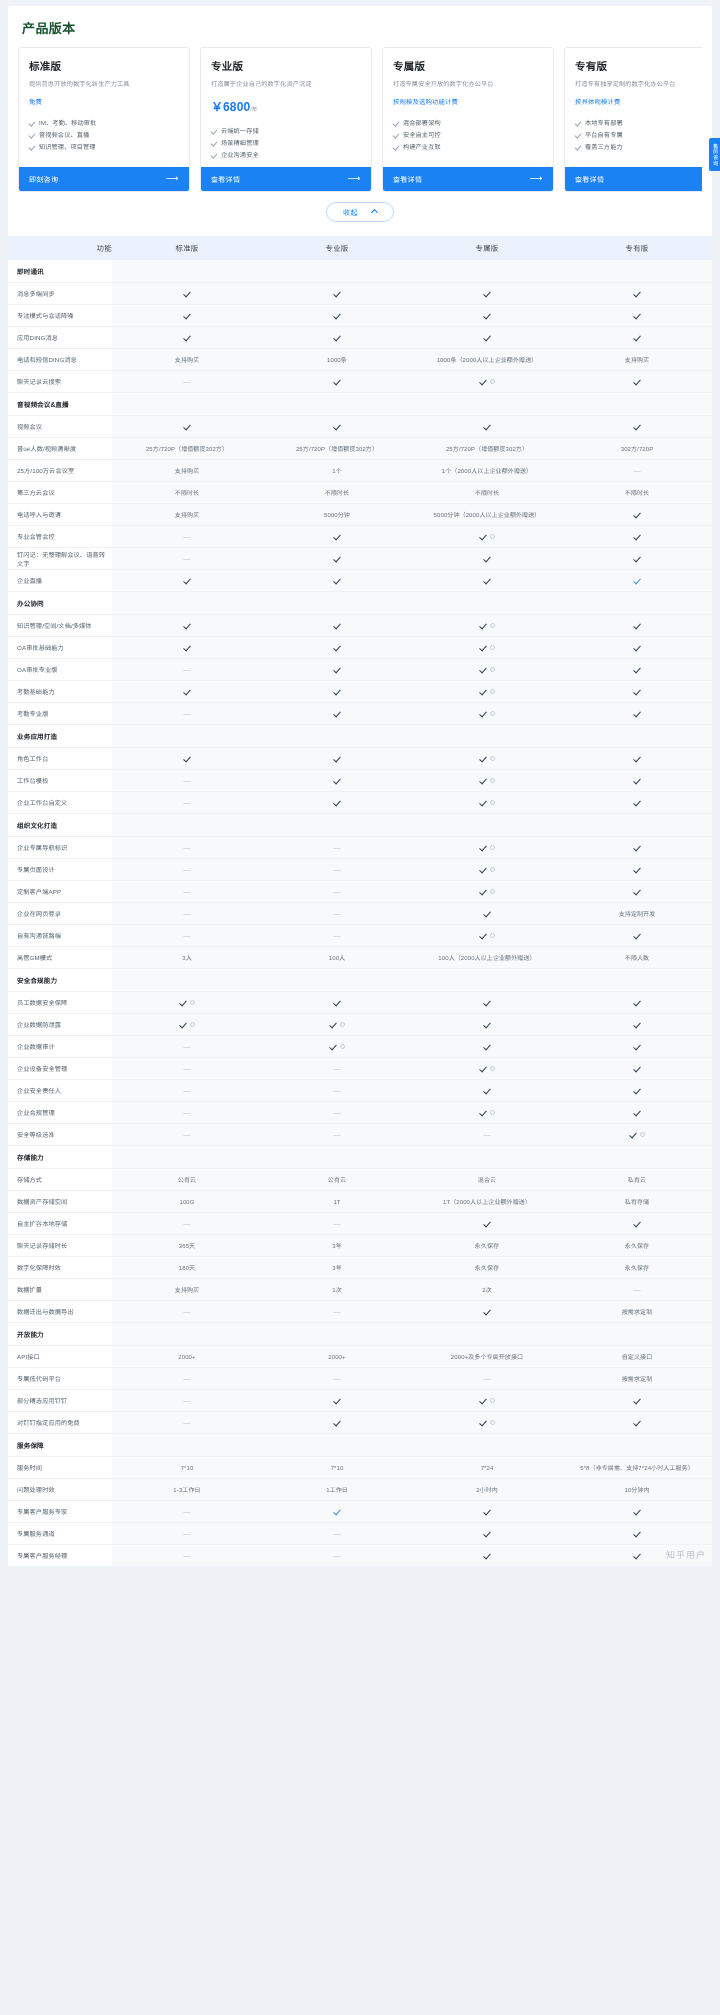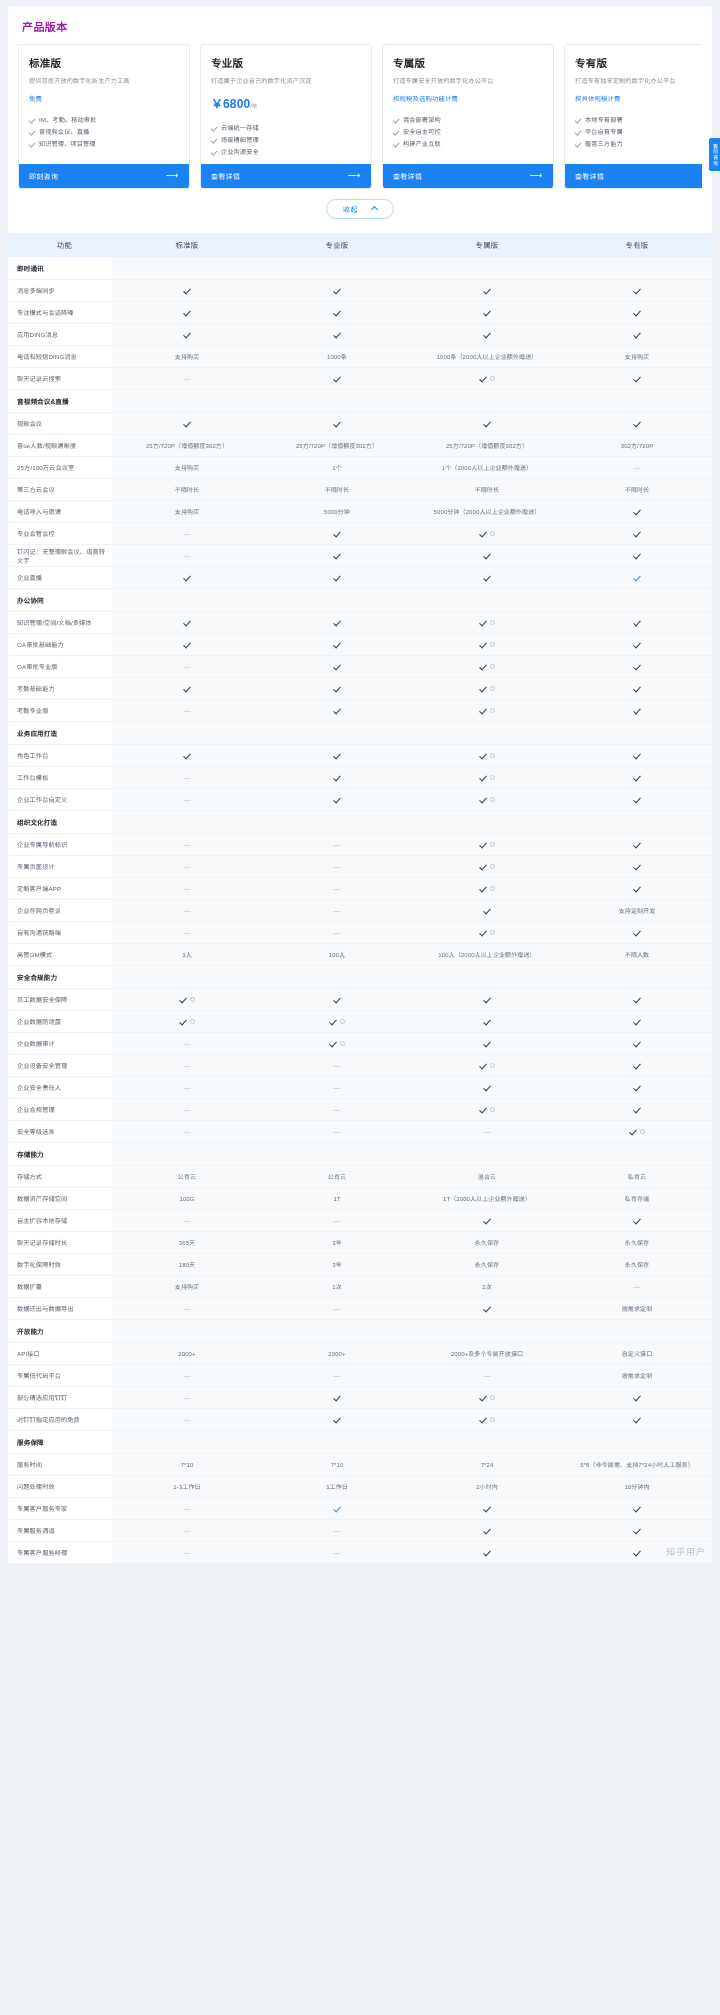--- a/index.html
+++ b/index.html
@@ -15,23 +15,23 @@
   .page { width: 720px; position: relative; }
 
   
   .panel {
     background: #ffffff;
     margin: 6px 8px 0 8px;
     padding: 10px 10px 6px 10px;
     border-radius: 2px;
   }
   .panel-title {
-    font-size: 11px;
+    font-size: 13px;
     font-weight: bold;
-    color: #a21caf;
+    color: #14532d;
     padding: 2px 0 10px 4px;
     letter-spacing: .4px;
   }
 
   
   .cards {
     display: flex;
     gap: 10px;
     overflow: hidden;
   }
@@ -175,21 +175,21 @@
   .table th {
     background: #eaf3fd;
     font-size: 7.4px;
     font-weight: normal;
     color: #404a55;
     height: 24px;
     text-align: center;
     letter-spacing: .3px;
   }
   .table th.first {
-    text-align: center;
+    text-align: right;
     padding-left: 9px;
     background: #eaf3fd;
     color: #404a55;
   }
   .table td {
     height: 22px;
     font-size: 6px;
     text-align: center;
     color: #6b7480;
     background: #f7f9fb;

